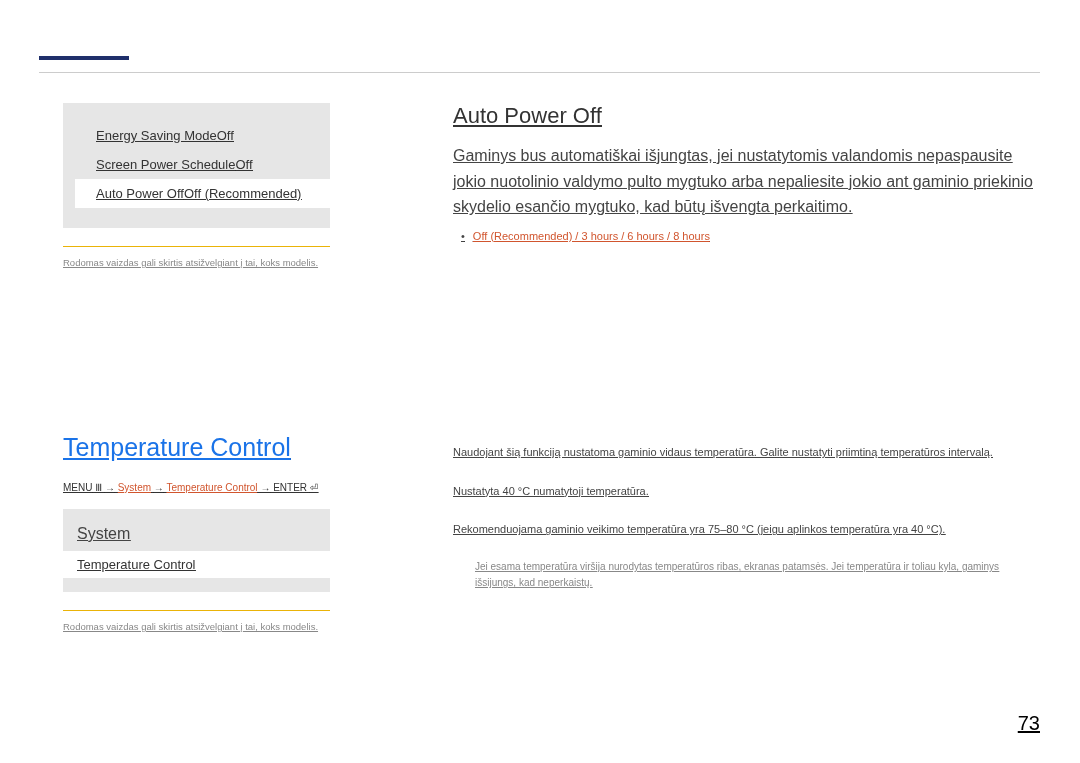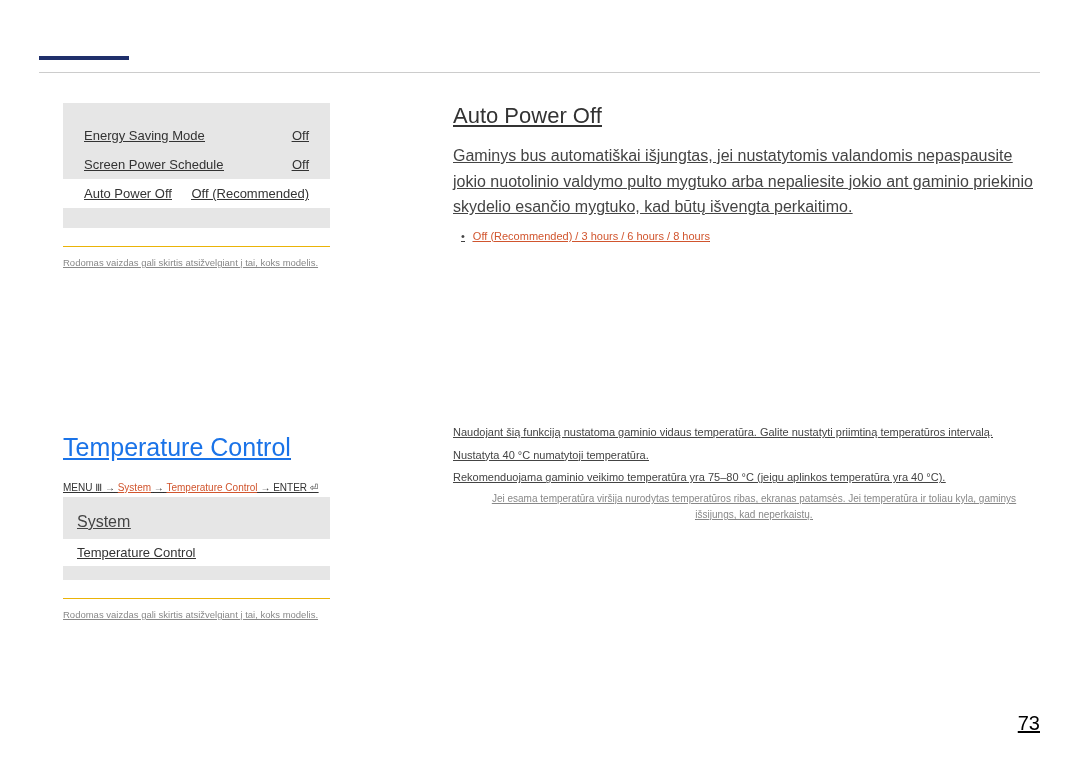--- a/index.html
+++ b/index.html
@@ -38,24 +38,24 @@
       width: 285px;
     }
     .menu-box {
       background: #e6e6e6;
       width: 267px;
       border: none;
       padding: 18px 0 20px 0;
     }
     .menu-row {
       display: flex;
-      justify-content: space-between;
       padding: 7px 21px;
       font-size: 13px;
       color: #333;
+      margin-left: 12px;
     }
     .menu-row-highlight {
       background: #ffffff;
     }
     .disclaimer {
       font-size: 9.5px;
       color: #888;
       margin-top: 18px;
       border-top: 1px solid #eab308;
       padding-top: 10px;
@@ -64,21 +64,21 @@
     .section-title {
       font-size: 25px;
       color: #1a73e8;
       font-weight: 400;
       margin-top: 165px;
       margin-bottom: 20px;
     }
     .breadcrumb {
       font-size: 10px;
       color: #333;
-      margin-bottom: 4px;
+      margin-bottom: 16px;
     }
     .breadcrumb .orange {
       color: #d1552e;
     }
     .breadcrumb .icon {
       font-size: 10px;
     }
     .menu-box2 {
       background: #e6e6e6;
       width: 267px;
@@ -131,27 +131,27 @@
       position: absolute;
       left: 453px;
       top: 423px;
       width: 580px;
     }
     .right-sec p {
       font-size: 11px;
       color: #444;
       line-height: 1.7;
       margin-bottom: 4px;
+      margin-top: 20px;
     }
     .right-sec .indent {
       padding-left: 22px;
       color: #888;
       font-size: 10px;
       line-height: 1.6;
-      text-align: center;
     }
     .page-num {
       position: absolute;
       bottom: 28px;
       right: 40px;
       font-size: 20px;
       color: #000000;
     }
   </style>
 </head>

